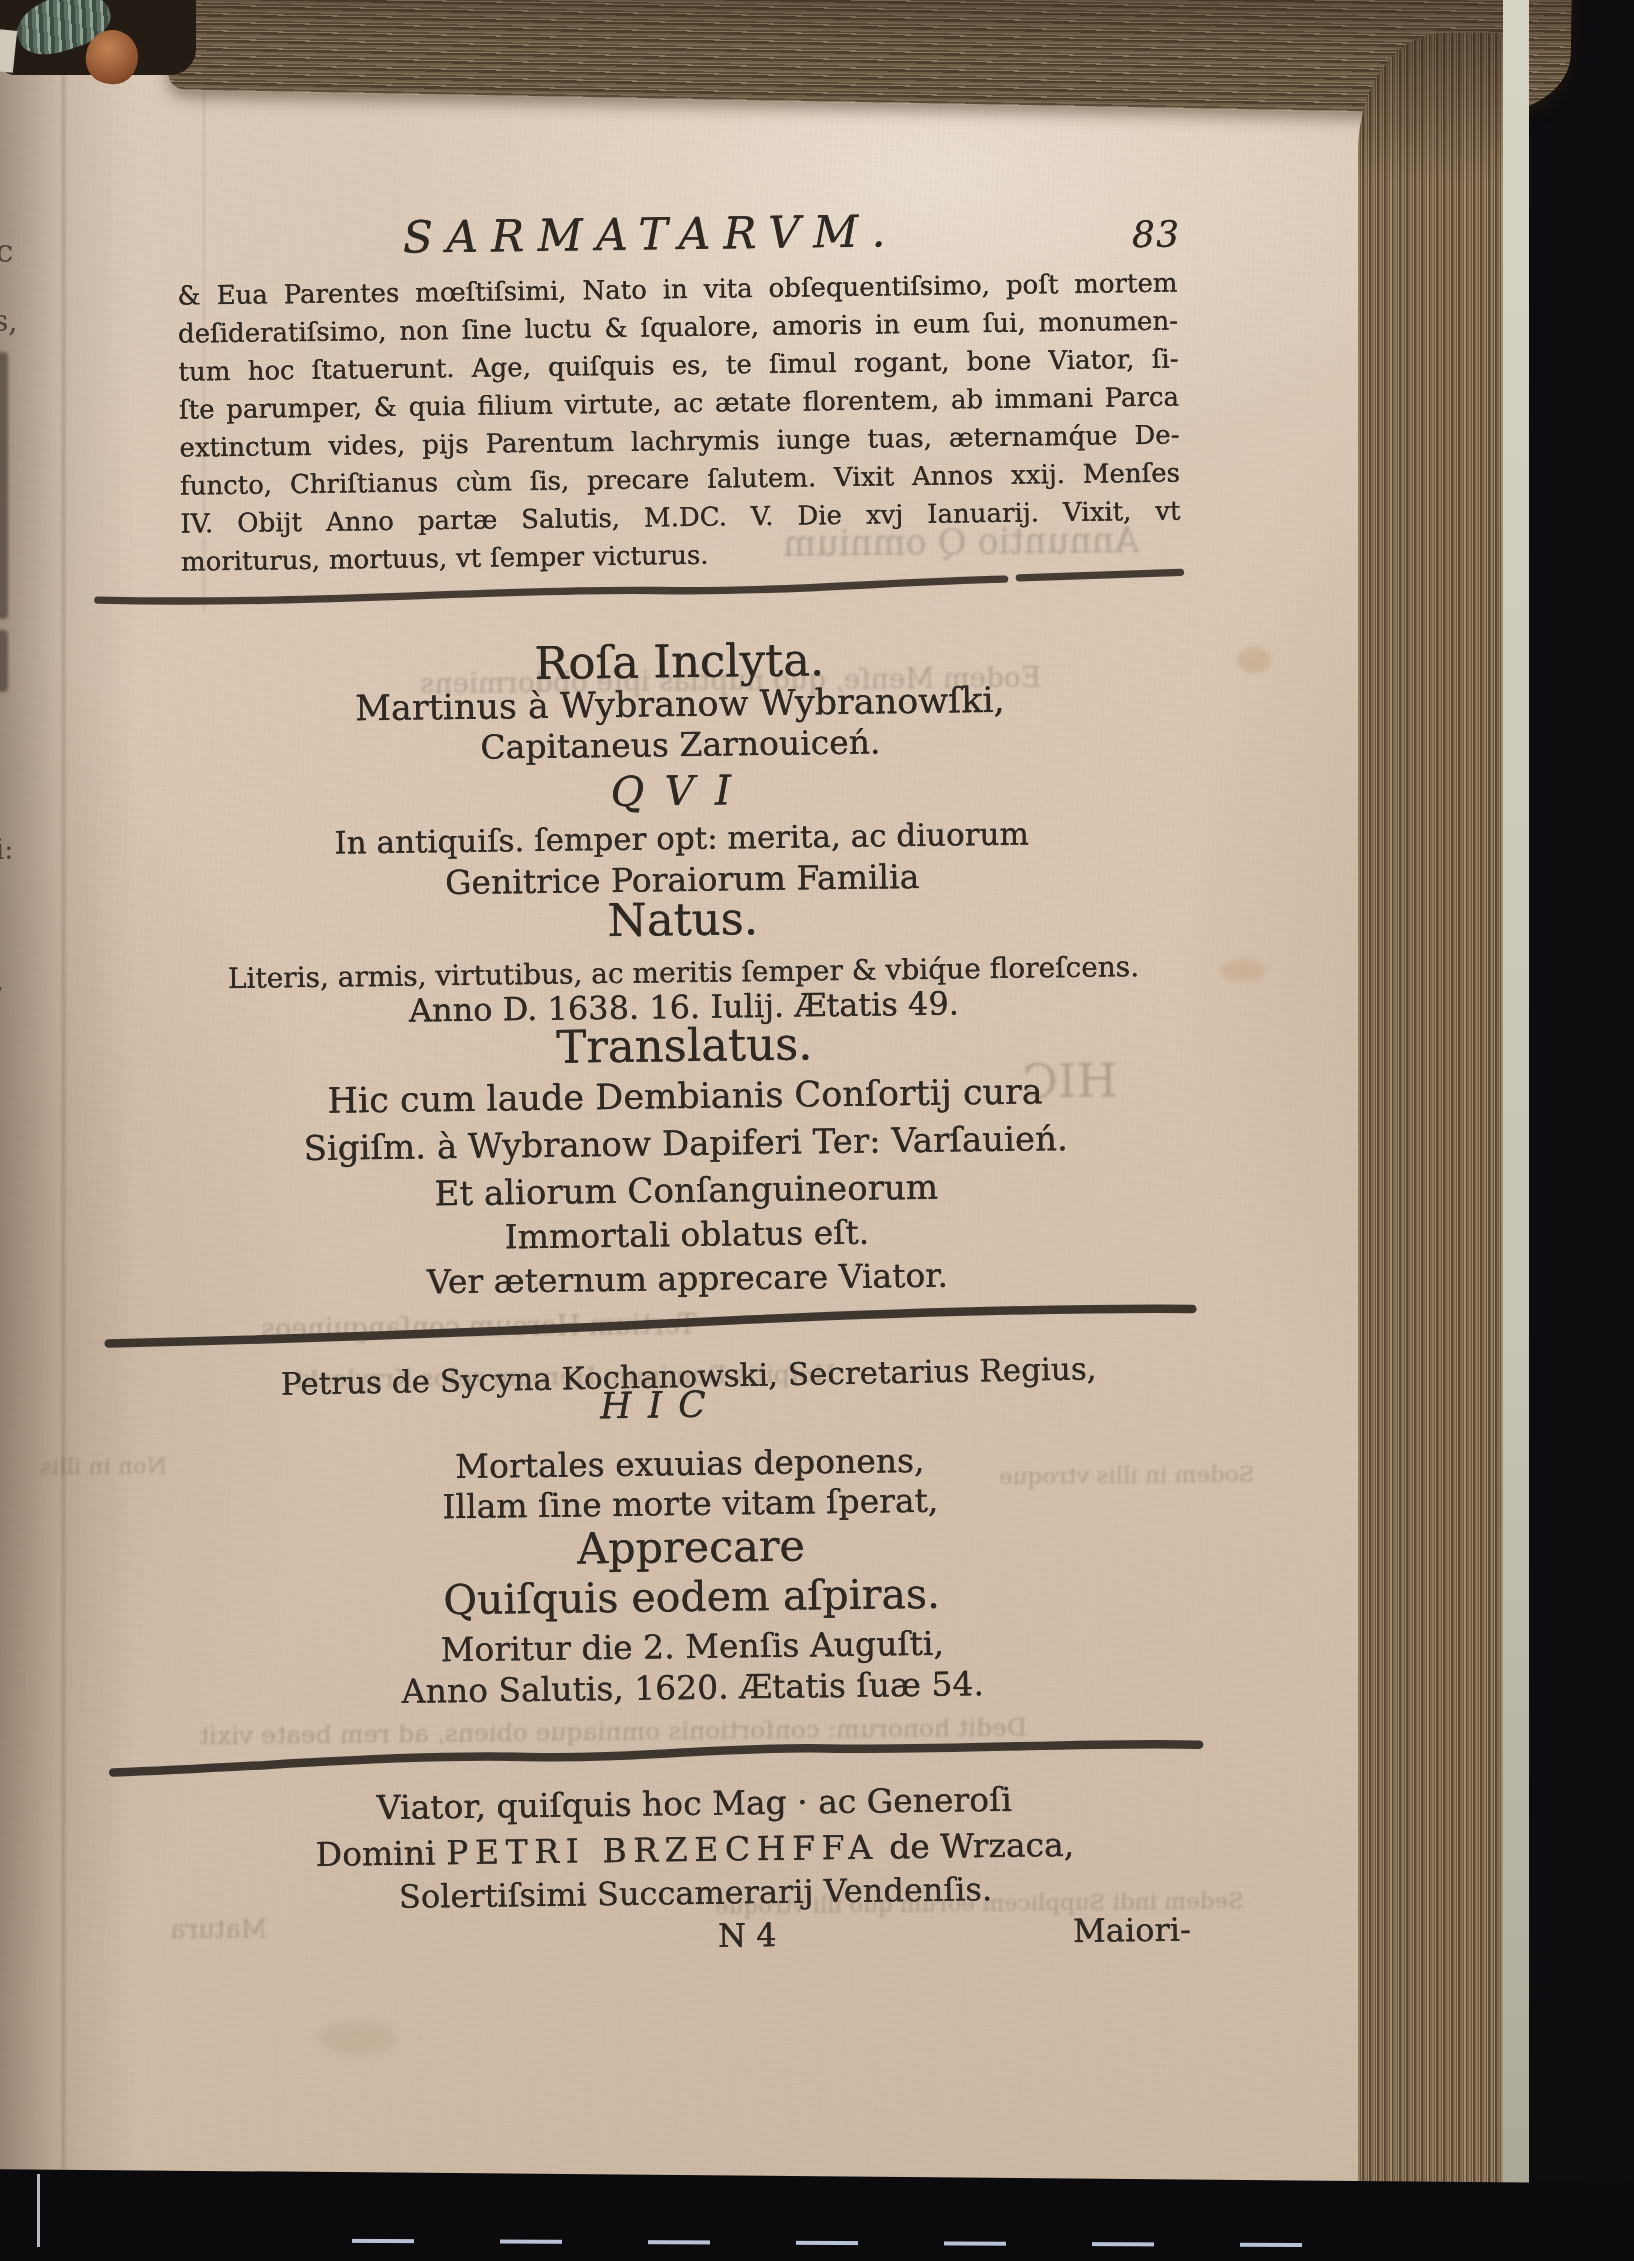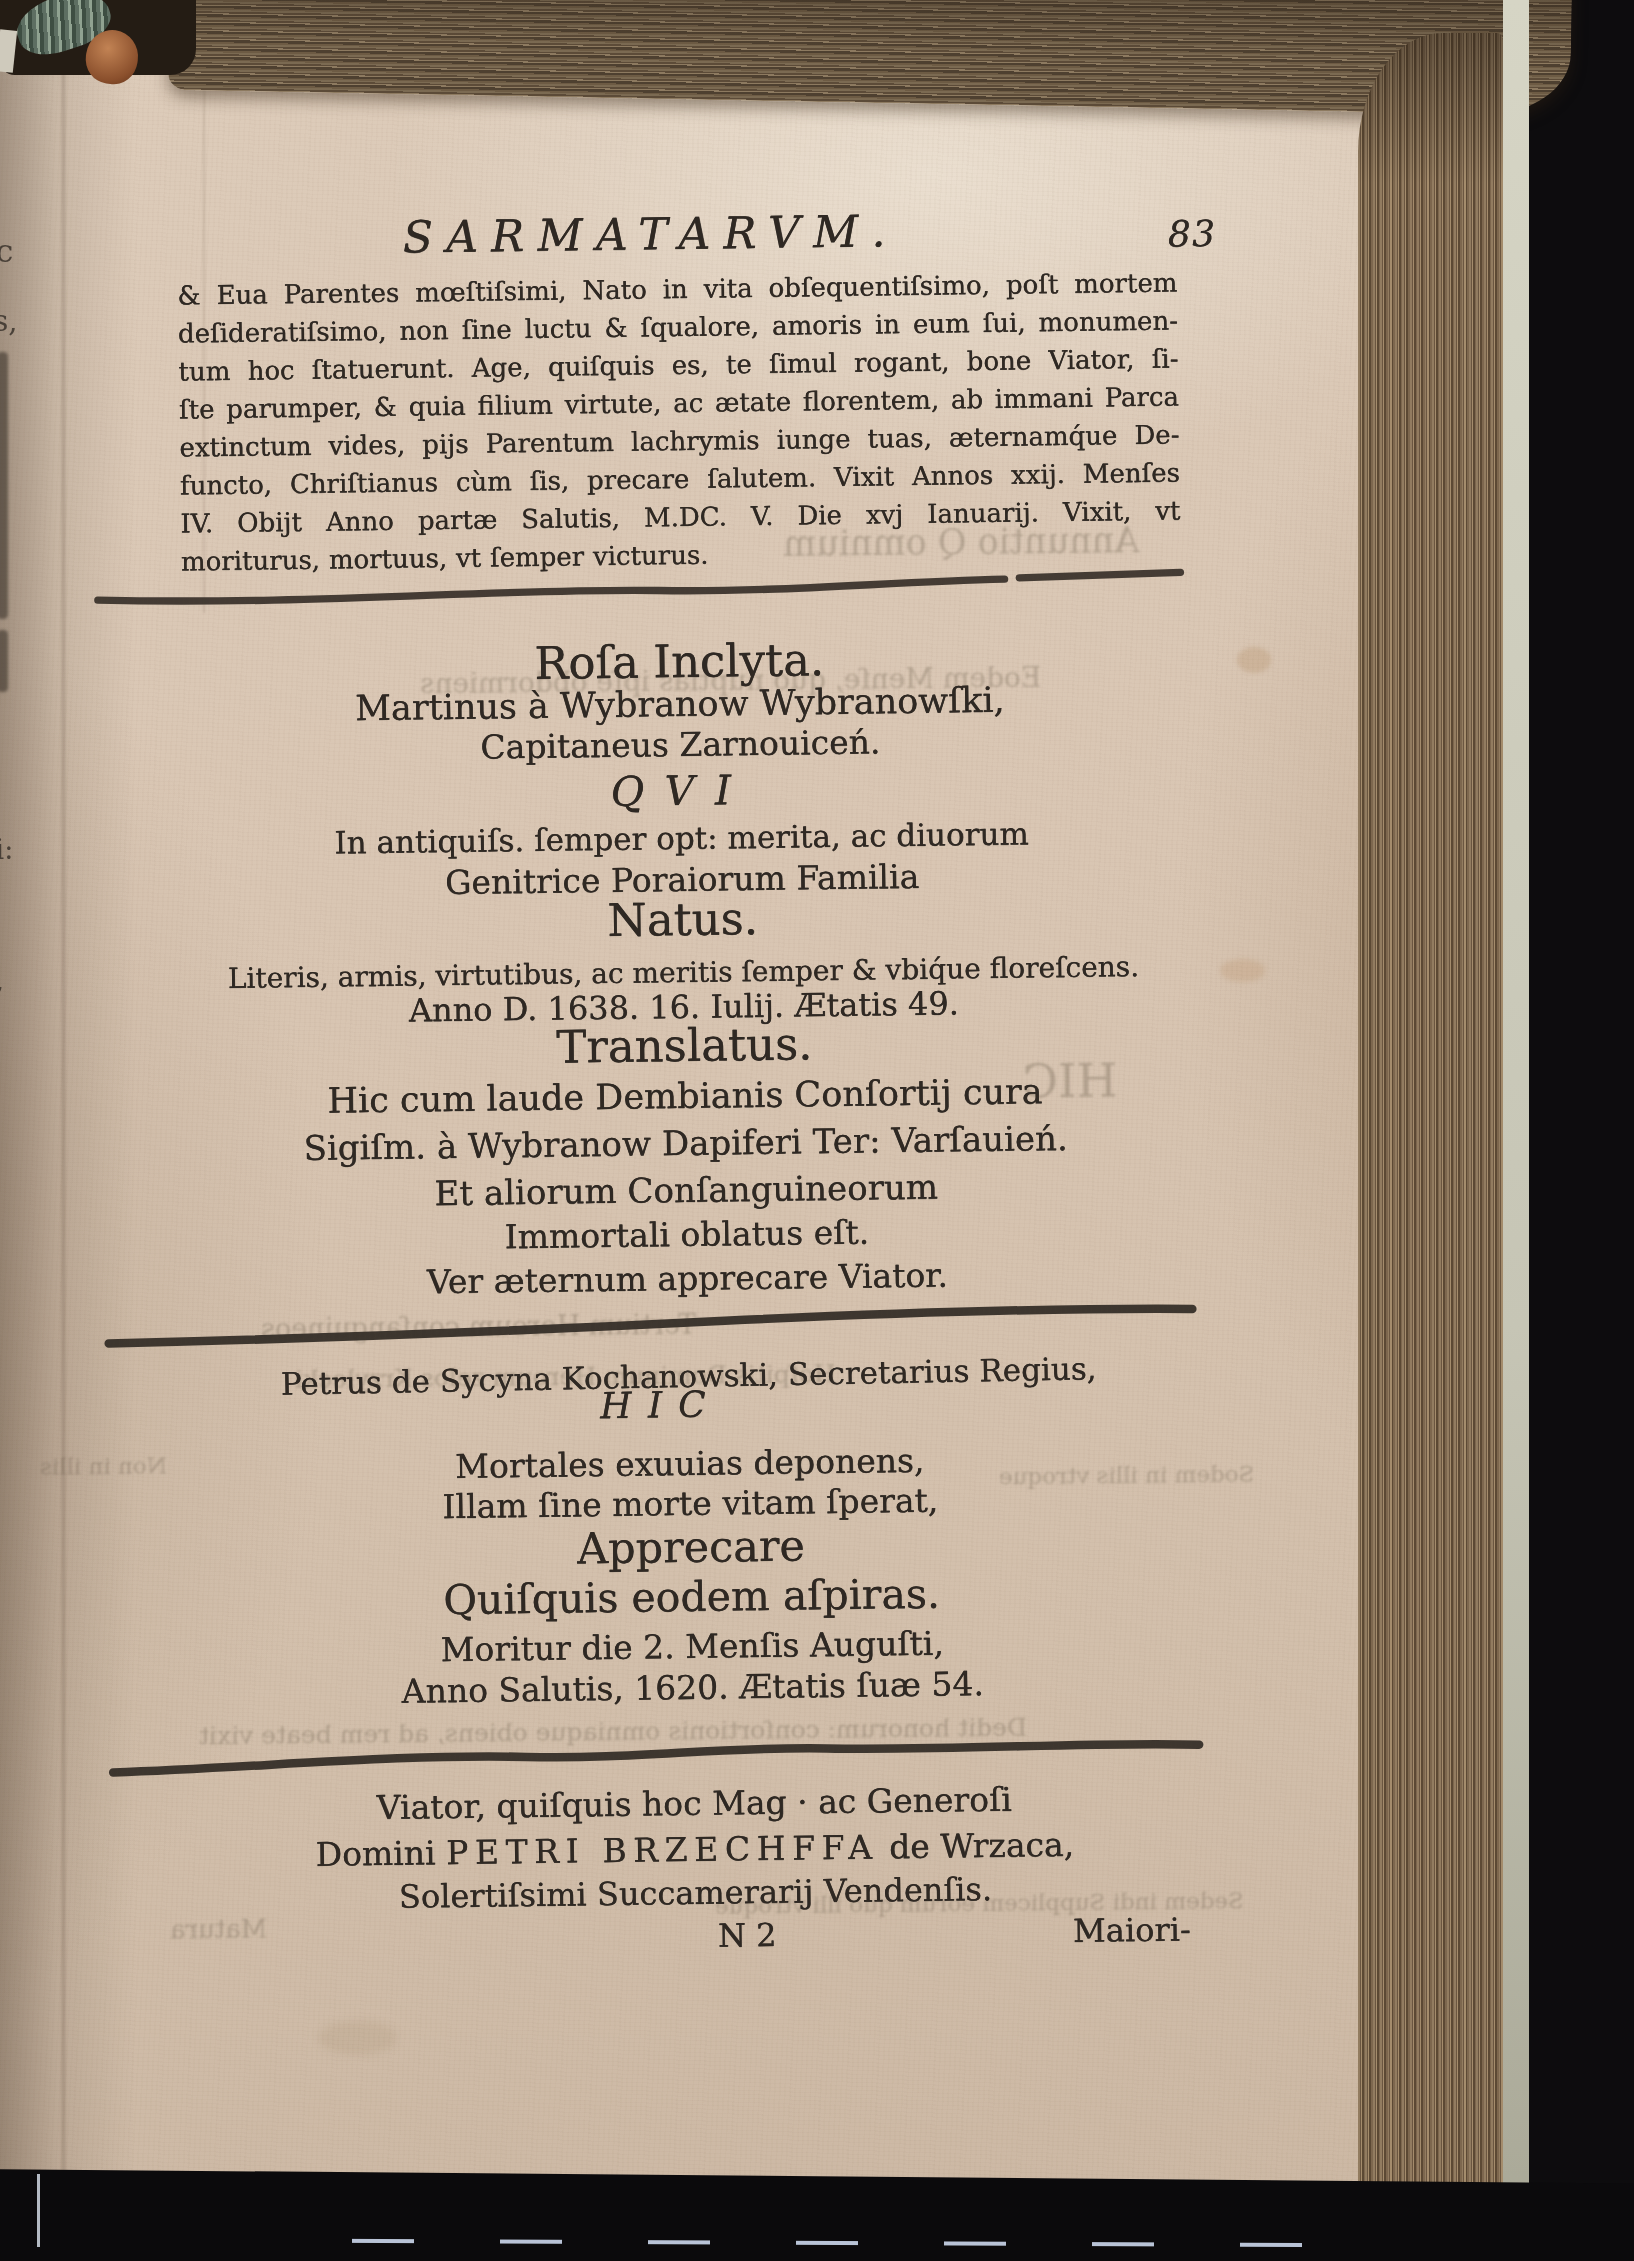--- a/index.html
+++ b/index.html
@@ -56,21 +56,21 @@
     white-space:nowrap;pointer-events:none;}
   .mfrag{position:absolute;color:#3a332c;opacity:.85;filter:blur(0.6px);white-space:nowrap;}
   .msmudge{position:absolute;left:-3.4px;width:11.4px;background:rgba(50,42,34,.55);filter:blur(1.7px);border-radius:4.5px;}
   
   .col{position:absolute;left:85px;top:0;width:1198px;height:2261px;
     transform:rotate(-0.75deg);transform-origin:599px 1022px;color:#2e2823;}
   .col .ink{text-shadow:0.3px 0 0 rgba(46,40,35,.75), 0 0.3px 0 rgba(46,40,35,.5);}
   .c{position:absolute;left:0;width:100%;text-align:center;white-space:nowrap;}
   .it{font-style:italic;}
   .hdr-title{top:208px;font-size:44px;letter-spacing:.30em;transform:translateX(-23px);}
-  .hdr-num{position:absolute;top:220px;left:1057px;font-size:36px;letter-spacing:.04em;margin-left:36px;}
+  .hdr-num{position:absolute;top:220px;left:1057px;font-size:36px;letter-spacing:.04em;}
   .para{position:absolute;left:102px;top:270px;width:1000px;font-size:26px;line-height:38px;word-spacing:0.6px;}
   .pline{text-align:justify;text-align-last:justify;}
   .pline.last{text-align-last:left;}
   .rules{position:absolute;left:0;top:0;pointer-events:none;}
   .spaced{letter-spacing:.2em;}
   .sig{position:absolute;left:621px;font-size:32px;}
   .catch{position:absolute;left:976px;font-size:32px;}
 </style>
 </head>
 <body>
@@ -156,21 +156,21 @@
       <div class="c ink" style="top:1627px;font-size:33px;">Moritur die 2.  Menſis Auguſti,</div>
       <div class="c ink" style="top:1668px;font-size:33px;">Anno Salutis, 1620.  Ætatis ſuæ 54.</div>
 
       <div class="c ink" style="top:1784px;font-size:33px;">Viator, quiſquis hoc Mag · ac Generoſi</div>
       <div class="c ink" style="top:1830px;font-size:33px;">
         <span>Domini </span><span class="spaced">PETRI BRZECHFFA</span><span> de Wrzaca,</span>
       </div>
       <div class="c ink" style="top:1874px;font-size:32px;">Solertiſsimi Succamerarij Vendenſis.</div>
 
       <div style="position:absolute;top:1917px;left:0;width:100%;">
-        <span class="sig ink">N 2</span>
+        <span class="sig ink">N 4</span>
         <span class="catch ink">Maiori-</span>
       </div>
     </div>
   </div>
 
   <div class="top-band"></div>
   <div class="corner-dark">
     <div class="scrap"></div>
     <div class="headband"></div>
     <div class="knob"></div>

